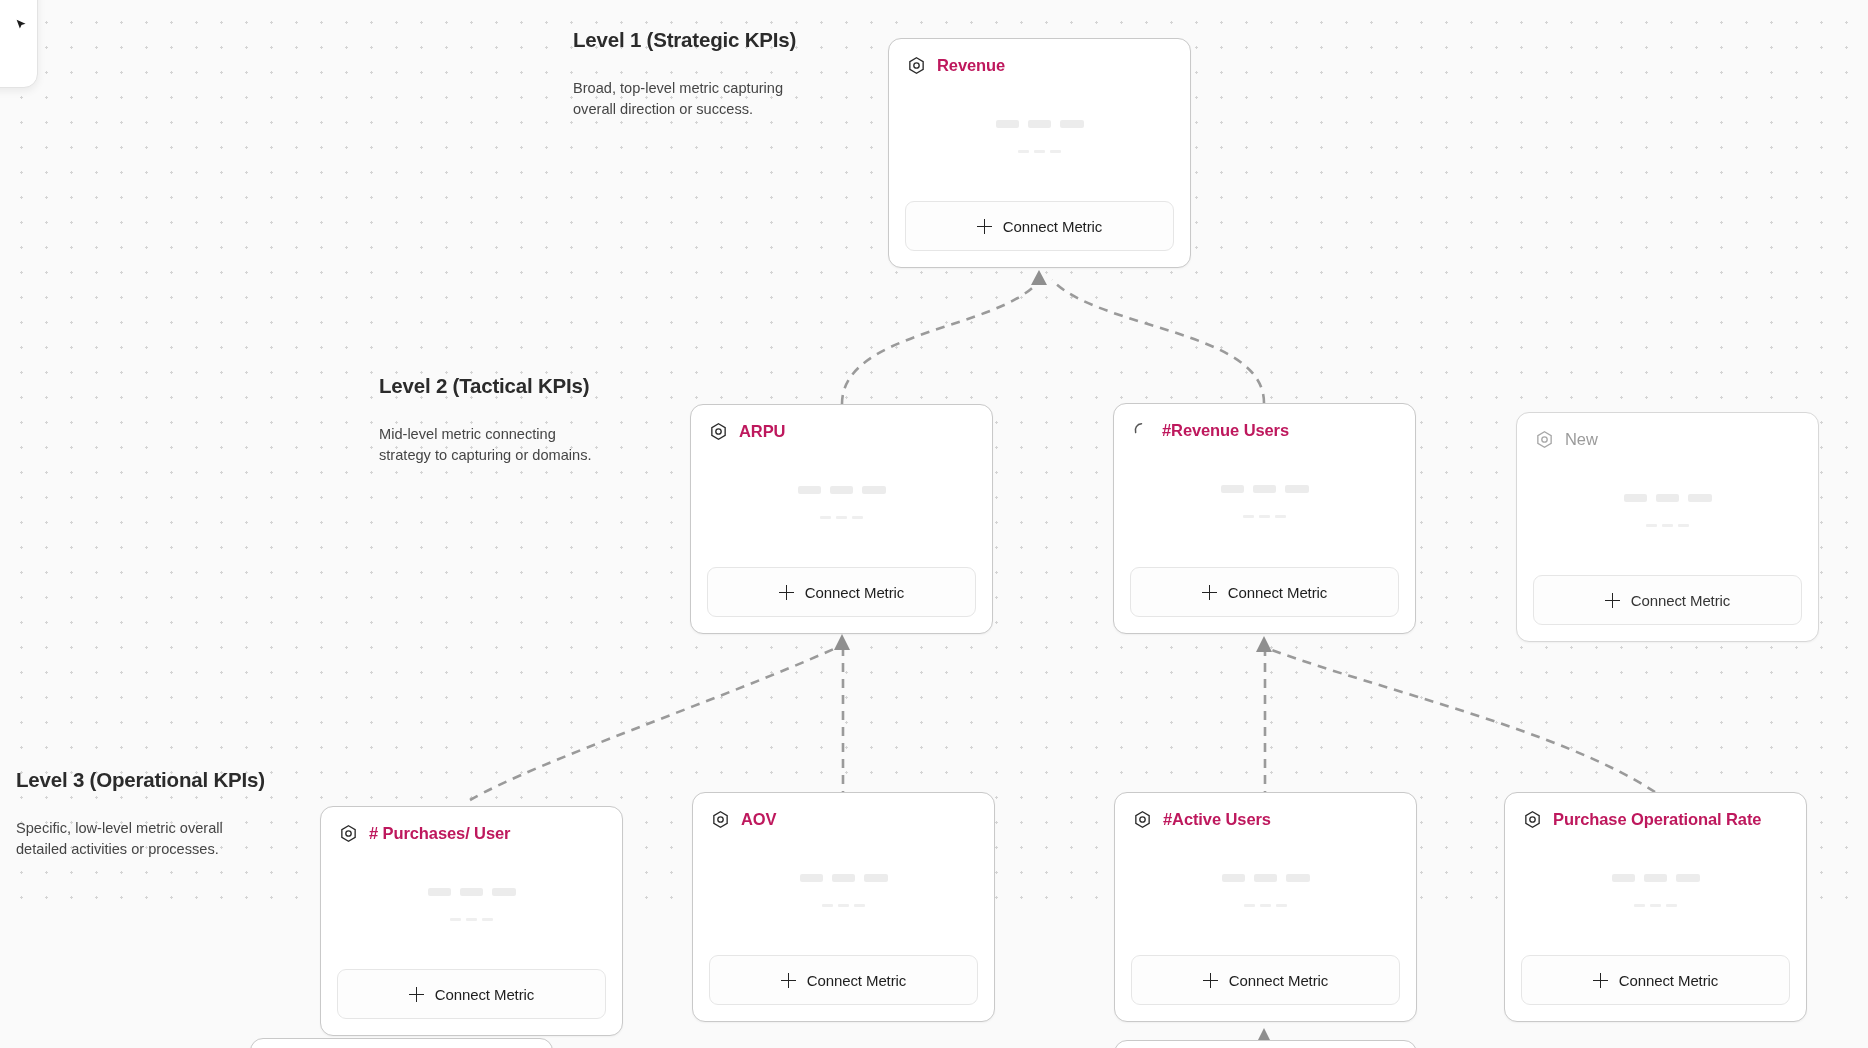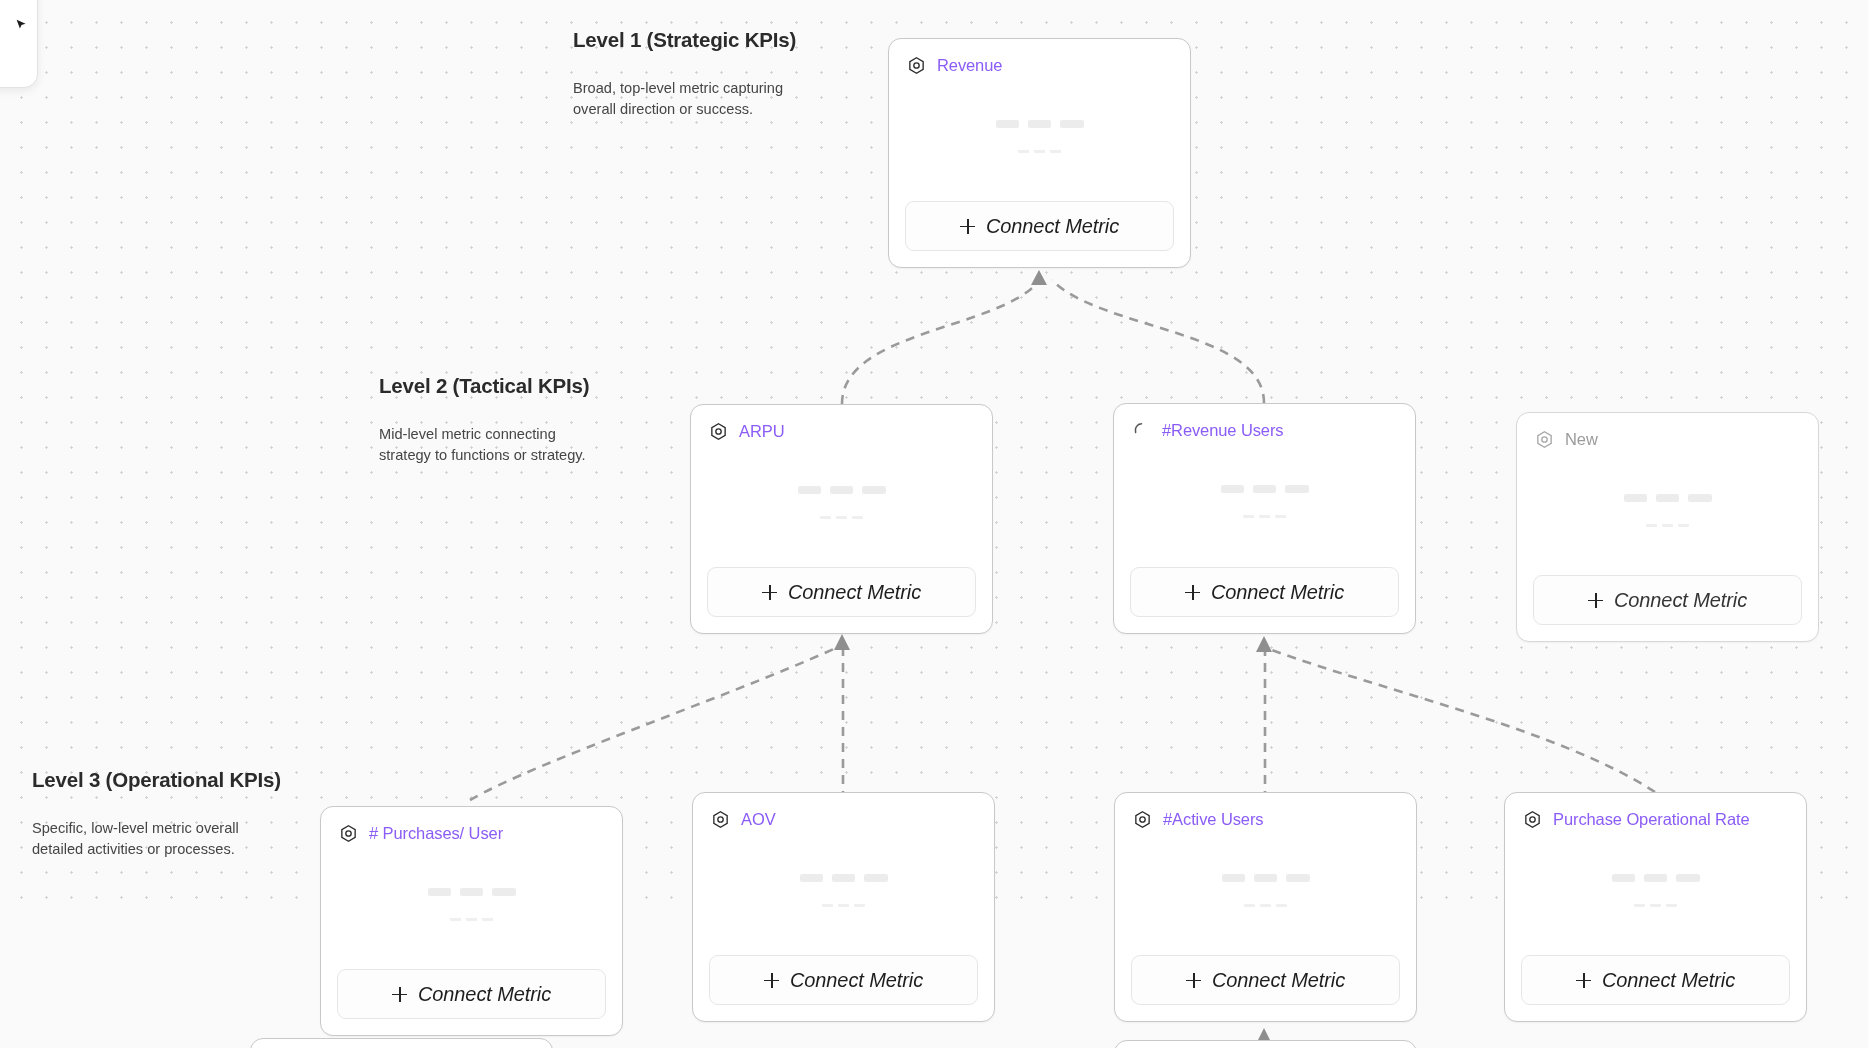--- a/index.html
+++ b/index.html
@@ -79,22 +79,22 @@
     padding: 17px 18px 0 18px;
   }
   .card-icon {
     width: 19px;
     height: 19px;
     flex: 0 0 19px;
     display: block;
   }
   .card-title {
     font-size: 16.5px;
-    font-weight: 400;
-    color: #8b5cf6;
+    font-weight: 700;
+    color: #be185d;
     white-space: nowrap;
     letter-spacing: -0.1px;
   }
   .card.muted .card-title { color: #9b9b9b; font-weight: 400; }
 
   
   .card-body {
     flex: 1 1 auto;
     display: flex;
     flex-direction: column;
@@ -131,26 +131,25 @@
     flex: 0 0 15px;
   }
   .plus-icon::before, .plus-icon::after {
     content: "";
     position: absolute;
     background: #232323;
   }
   .plus-icon::before { left: 7px; top: 0; width: 1.7px; height: 15px; }
   .plus-icon::after  { top: 7px; left: 0; height: 1.7px; width: 15px; }
   .connect-label {
-    font-size: 20px;
+    font-size: 15px;
     font-weight: 500;
     color: #1e1e1e;
     letter-spacing: -0.1px;
     white-space: nowrap;
-    font-style: italic;
   }
   .card.muted .connect-label { color: #353535; }
 
   
   #corner-panel {
     position: absolute;
     left: -44px;
     top: -40px;
     width: 82px;
     height: 128px;
@@ -202,24 +201,24 @@
     </svg>
   </div>
 
   <div class="level-label" style="left:573px; top:28px;">
     <div class="level-title">Level 1 (Strategic KPIs)</div>
     <div class="level-desc">Broad, top-level metric capturing overall direction or success.</div>
   </div>
 
   <div class="level-label" style="left:379px; top:374px;">
     <div class="level-title">Level 2 (Tactical KPIs)</div>
-    <div class="level-desc" style="margin-left:0;">Mid-level metric connecting strategy to functions or strategy.</div>
-  </div>
-
-  <div class="level-label" style="left:32px; top:768px;">
+    <div class="level-desc" style="margin-left:0;">Mid-level metric connecting strategy to capturing or domains.</div>
+  </div>
+
+  <div class="level-label" style="left:16px; top:768px;">
     <div class="level-title">Level 3 (Operational KPIs)</div>
     <div class="level-desc">Specific, low-level metric overall detailed activities or processes.</div>
   </div>
 
   <div class="card" style="left:888px; top:38px; width:303px; height:230px;">
     <div class="card-header">
       <svg class="card-icon" viewBox="0 0 24 24">
         <path d="M12 2.2 L20.4 7 V17 L12 21.8 L3.6 17 V7 Z" fill="none" stroke="#2b2b2b" stroke-width="1.7"></path>
         <circle cx="12" cy="12" r="3.4" fill="none" stroke="#2b2b2b" stroke-width="1.7"></circle>
       </svg>

